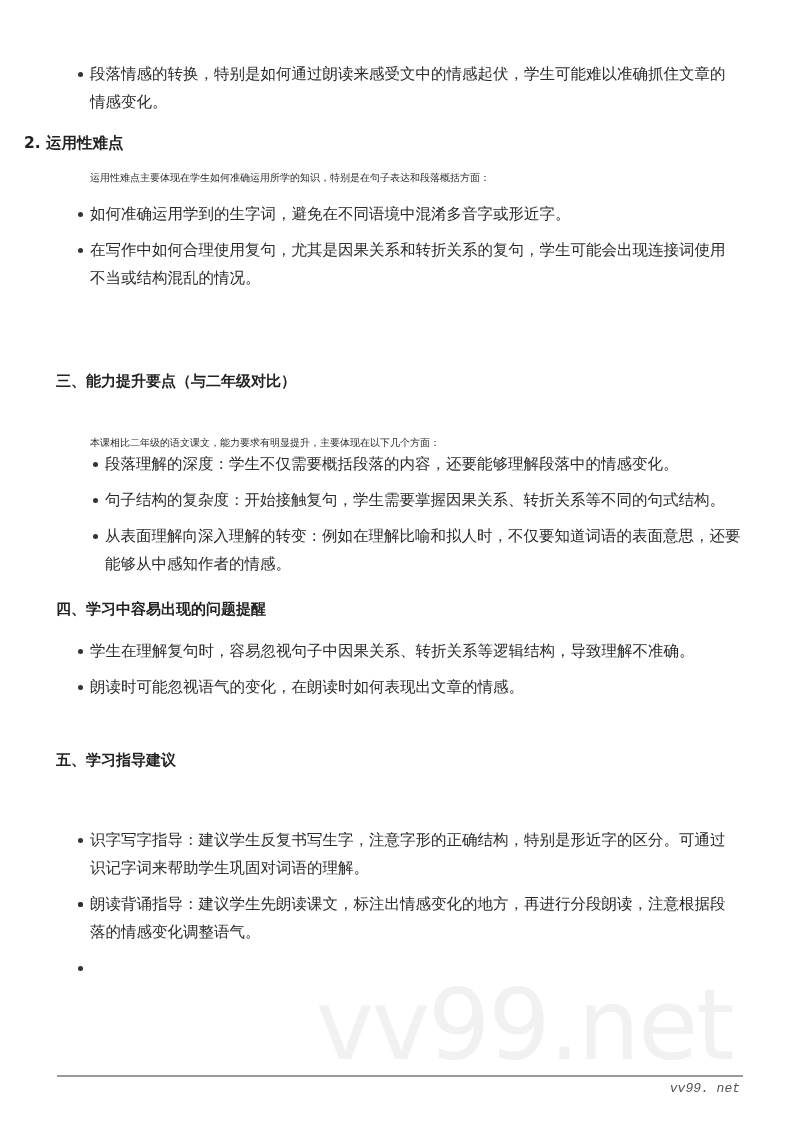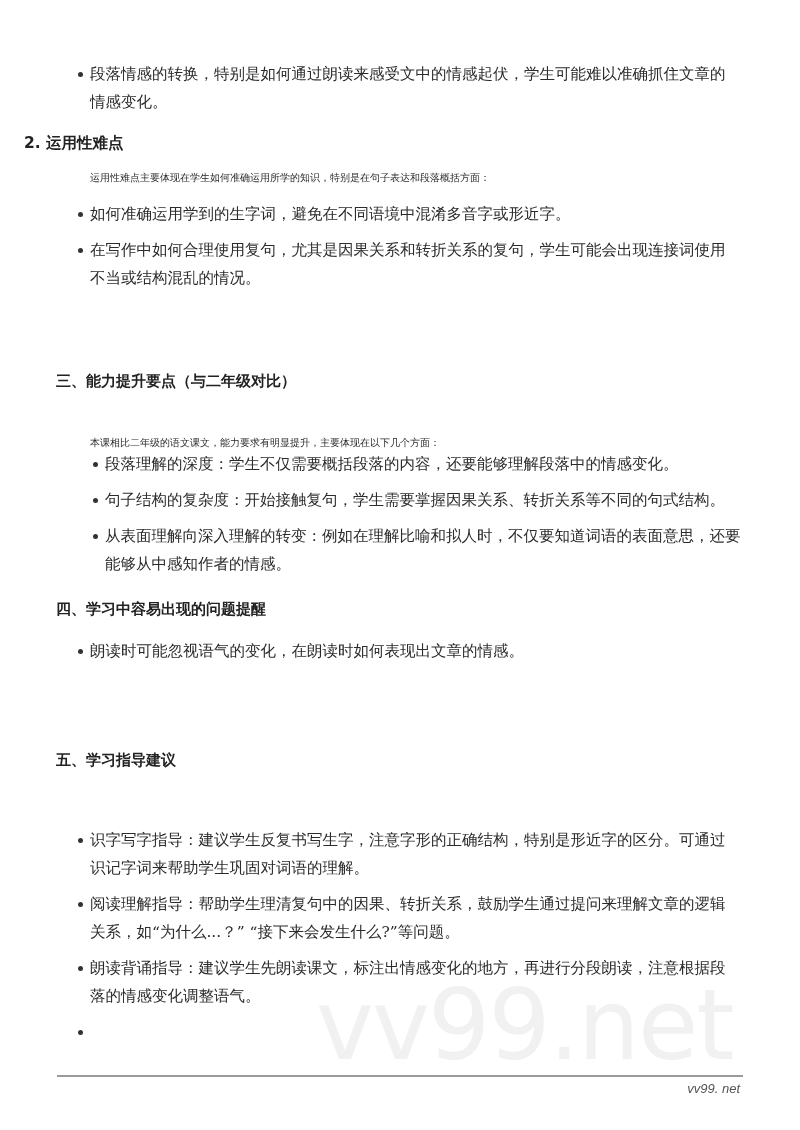--- a/index.html
+++ b/index.html
@@ -24,21 +24,21 @@
       font-size: 15.5px; margin: 0; padding-left: 24px; color: #222;
     }
     .h2 {
       font-family: "DejaVu Sans", "Liberation Sans", sans-serif; font-weight: bold;
       font-size: 15px; margin: 0; padding-left: 56px; color: #222;
     }
     .block { position: absolute; left: 0; width: 800px; }
     .footer-line { position: absolute; left: 57px; top: 1075px; width: 686px; height: 1.5px; background: #9a9a9a; }
     .footer-text {
       position: absolute; right: 60px; top: 1081px; font-style: italic;
-      font-size: 13px; color: #555; font-family: Liberation Sans, sans-serif;
+      font-size: 13px; color: #555; font-family: Liberation Mono, monospace;
     }
     .watermark {
       position: absolute; left: 316px; top: 968px; font-family: "DejaVu Sans", sans-serif;
       font-weight: normal; font-size: 98px; color: #f1f1f1; letter-spacing: -2px;
       z-index: 0; user-select: none;
     }
     .content { position: relative; z-index: 1; }
   </style>
 </head>
 <body>
@@ -79,31 +79,32 @@
         <li class="li"><span class="dot"></span><span>句子结构的复杂度：开始接触复句，学生需要掌握因果关系、转折关系等不同的句式结构。</span></li>
         <li class="li"><span class="dot"></span><span>从表面理解向深入理解的转变：例如在理解比喻和拟人时，不仅要知道词语的表面意思，还要能够从中感知作者的情感。</span></li>
       </ul>
     </div>
 
     <div class="block" style="top:600px;">
       <h2 class="h2">四、学习中容易出现的问题提醒</h2>
     </div>
     <div class="block" style="top:637px;">
       <ul class="ul">
+        <li class="li"><span class="dot"></span><span>学生在理解复句时，容易忽视句子中因果关系、转折关系等逻辑结构，导致理解不准确。</span></li>
         <li class="li"><span class="dot"></span><span>朗读时可能忽视语气的变化，在朗读时如何表现出文章的情感。</span></li>
       </ul>
     </div>
 
     <div class="block" style="top:751px;">
       <h2 class="h2">五、学习指导建议</h2>
     </div>
     <div class="block" style="top:826px;">
       <ul class="ul">
         <li class="li"><span class="dot"></span><span>识字写字指导：建议学生反复书写生字，注意字形的正确结构，特别是形近字的区分。可通过识记字词来帮助学生巩固对词语的理解。</span></li>
-        <li class="li"><span class="dot"></span><span>阅读理解指导：帮助学生理清复句中的因果、转折关系，鼓励学生通过提问来理解文章的逻辑关系，如“为什么...？” “接下来会发生什么?”等问题。</span></li>
+        <li class="li"><span class="dot"></span></li>
         <li class="li"><span class="dot"></span><span>朗读背诵指导：建议学生先朗读课文，标注出情感变化的地方，再进行分段朗读，注意根据段落的情感变化调整语气。</span></li>
         <li class="li"><span class="dot"></span></li>
       </ul>
     </div>
   </div>
 
   <div class="footer-line"></div>
   <div class="footer-text">vv99. net</div>
 </div>
 

